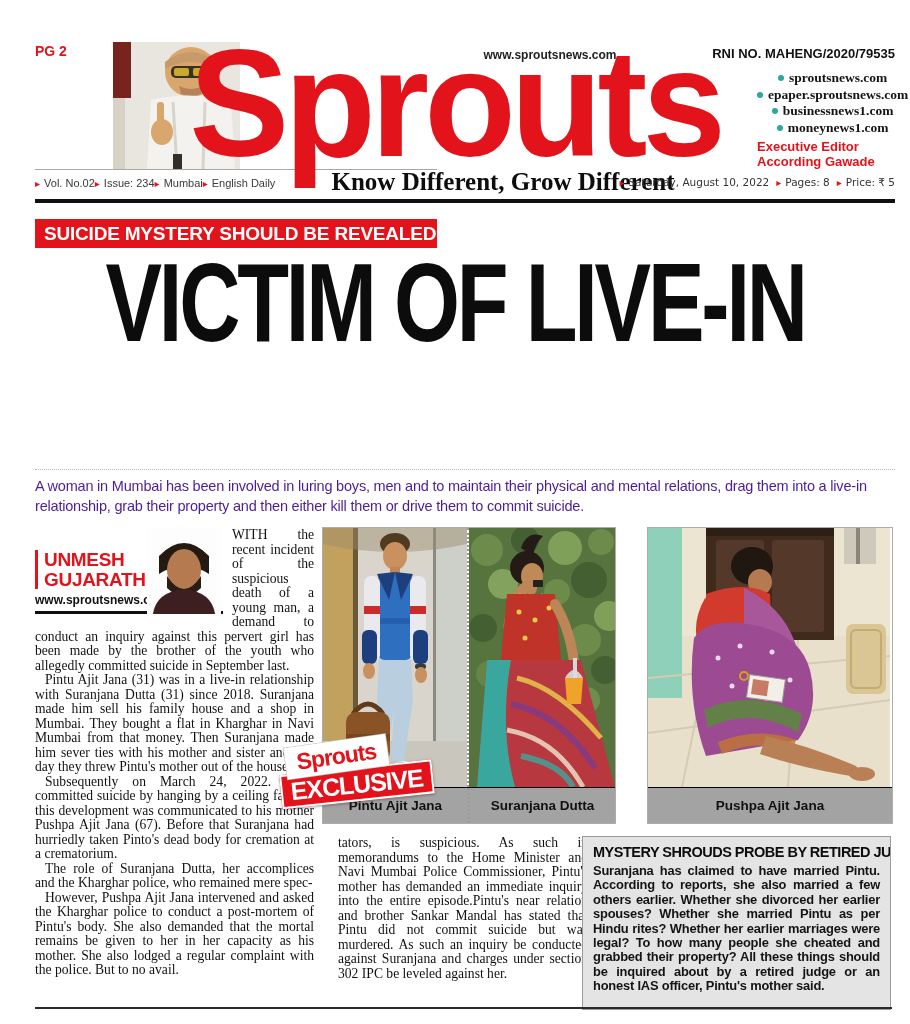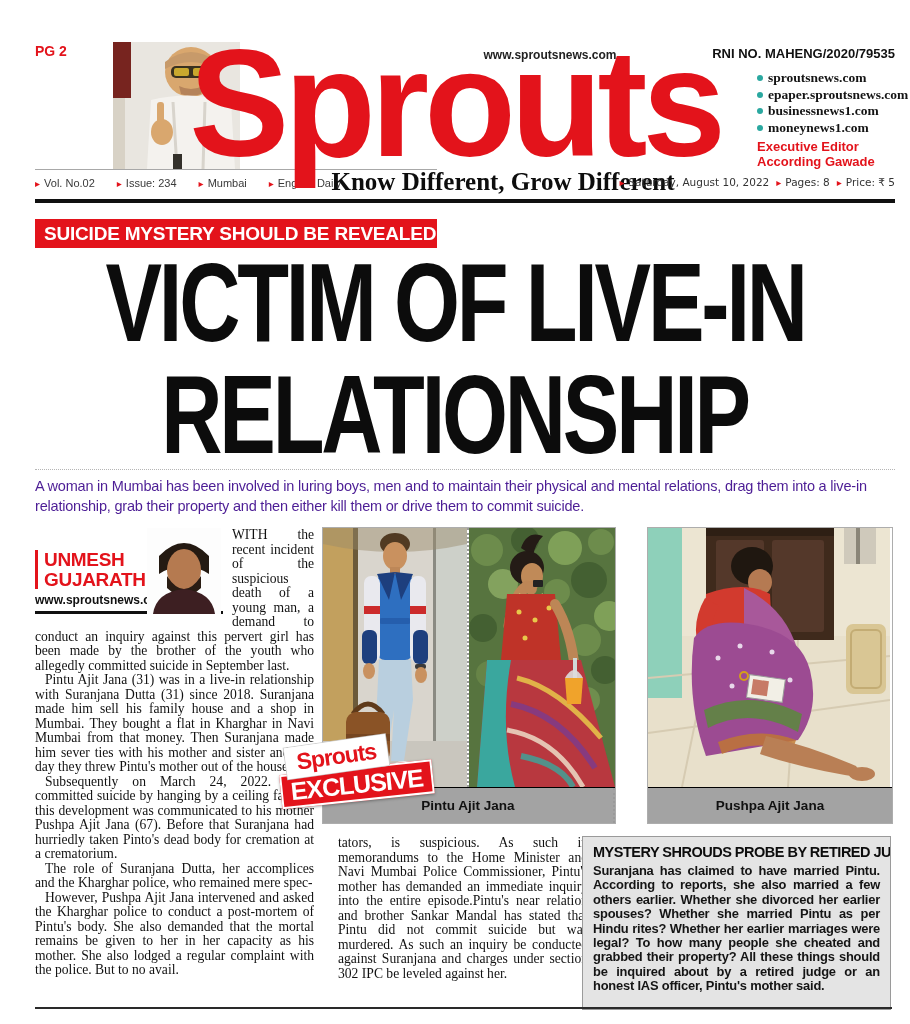--- a/index.html
+++ b/index.html
@@ -10,26 +10,26 @@
   .teaser{position:absolute;left:35px;top:42px;width:86px;font:14px/15.5px "Liberation Serif",serif;color:#1c1c1c;}
   .teaser .pg{display:block;margin-top:1px;font:bold 14px "Liberation Sans",sans-serif;color:#e3131b;}
   .pawar{position:absolute;left:113px;top:42px;width:127px;height:127px;}
   .logo{position:absolute;left:173px;top:26px;width:564px;text-align:center;z-index:3;
         font:bold 150px/150px "Liberation Sans",sans-serif;letter-spacing:-5px;color:#e3131b;
         transform:scale(1,1.02);transform-origin:center top;}
   .www-top{position:absolute;left:420px;top:48px;width:260px;text-align:center;
         font:bold 12px "Liberation Sans",sans-serif;color:#222;}
   .rni{position:absolute;right:15px;top:46px;font:bold 13px "Liberation Sans",sans-serif;color:#111;}
   .sites{position:absolute;left:757px;top:70px;}
-  .site-row{font:bold 13.5px/16.5px "Liberation Serif",serif;color:#141414;white-space:nowrap;}
+  .site-row{font:bold 13.5px/16.5px "Liberation Serif",serif;color:#141414;white-space:nowrap;text-align:center;}
   .dot{display:inline-block;width:6px;height:6px;border-radius:50%;background:#2aa8a0;margin:0 5px 1px 0;}
   .editor{position:absolute;left:757px;top:139px;font:bold 13px/15px "Liberation Sans",sans-serif;color:#e3131b;}
 
   .infobar-left{position:absolute;left:35px;top:169px;width:402px;border-top:1px solid #a8a8a8;
-        padding-top:7px;display:flex;gap:22px;font:11px "Liberation Sans",sans-serif;color:#3a3a3a;}
+        padding-top:7px;display:flex;font:11px "Liberation Sans",sans-serif;color:#3a3a3a;}
   .tri::before{content:"\25B8";color:#e3131b;margin-right:4px;font-size:10px;}
   .tagline{position:absolute;left:310px;top:167px;width:386px;text-align:center;
         font:bold 25px/30px "Liberation Serif",serif;color:#0d0d0d;}
   .infobar-right{position:absolute;right:15px;top:176px;display:flex;gap:7px;
         font:10.5px "DejaVu Sans","Liberation Sans",sans-serif;color:#333;}
   .black-rule{position:absolute;left:35px;right:15px;top:199px;height:4px;background:#101010;z-index:4;}
 
   
   .kicker{position:absolute;left:35px;top:219px;width:402px;height:29px;background:#e3131b;
         color:#fff;font:bold 19px/29px "Liberation Sans",sans-serif;letter-spacing:-.2px;padding-left:9px;box-sizing:border-box;}
@@ -135,21 +135,20 @@
   <div class="infobar-right">
     <span class="tri">Saturday, August 10, 2022</span>
     <span class="tri">Pages: 8</span>
     <span class="tri">Price: ₹ 5</span>
   </div>
   <div class="black-rule"></div>
 
   <div class="kicker">SUICIDE MYSTERY SHOULD BE REVEALED</div>
   <div class="headline">
     <div><span class="hl-line">VICTIM OF LIVE-IN</span></div>
-    <div><span class="hl-line">RELATIONSHIP</span></div>
   </div>
   <div class="standfirst">A woman in Mumbai has been involved in luring boys, men and to maintain their physical and mental relations, drag them into a live-in relationship, grab their property and then either kill them or drive them to commit suicide.</div>
 
   <div class="left-col">
     <div class="byline-box">
       <div class="byline-inner">
         <div class="byline-name">
           <div>UNMESH</div>
           <div>GUJARATHI</div>
         </div>
@@ -243,20 +242,21 @@
         <path d="M38 202 Q86 210 114 259" stroke="#f0e6d0" stroke-width="5" fill="none" opacity=".8"></path>
         <path d="M52 228 Q92 236 104 259" stroke="#3aa79e" stroke-width="6" fill="none" opacity=".8"></path>
         <rect x="104" y="130" width="4" height="20" fill="#cfd8da"></rect>
         <path d="M96 150 Q105 134 114 150 Z" fill="#dddddd" opacity=".9"></path>
         <path d="M96 150 L114 150 L112 176 L98 176 Z" fill="#f0a32b"></path>
       </svg>
     </div>
     <div class="caption-row">
       <div>Pintu Ajit Jana</div>
       <div class="pdivider" style="flex:0;"></div>
+      <div>Suranjana Dutta</div>
     </div>
   </div>
 
   <div class="photo-box pb2">
     <div class="photo-row">
       <svg width="242" height="259" viewBox="0 0 242 259">
         <rect width="242" height="110" fill="#ece5d2"></rect>
         <rect y="108" width="242" height="151" fill="#e8e0cb"></rect>
         <rect width="34" height="170" fill="#8ed0ba"></rect>
         <rect x="196" y="0" width="32" height="36" fill="#cfc9bb"></rect>

